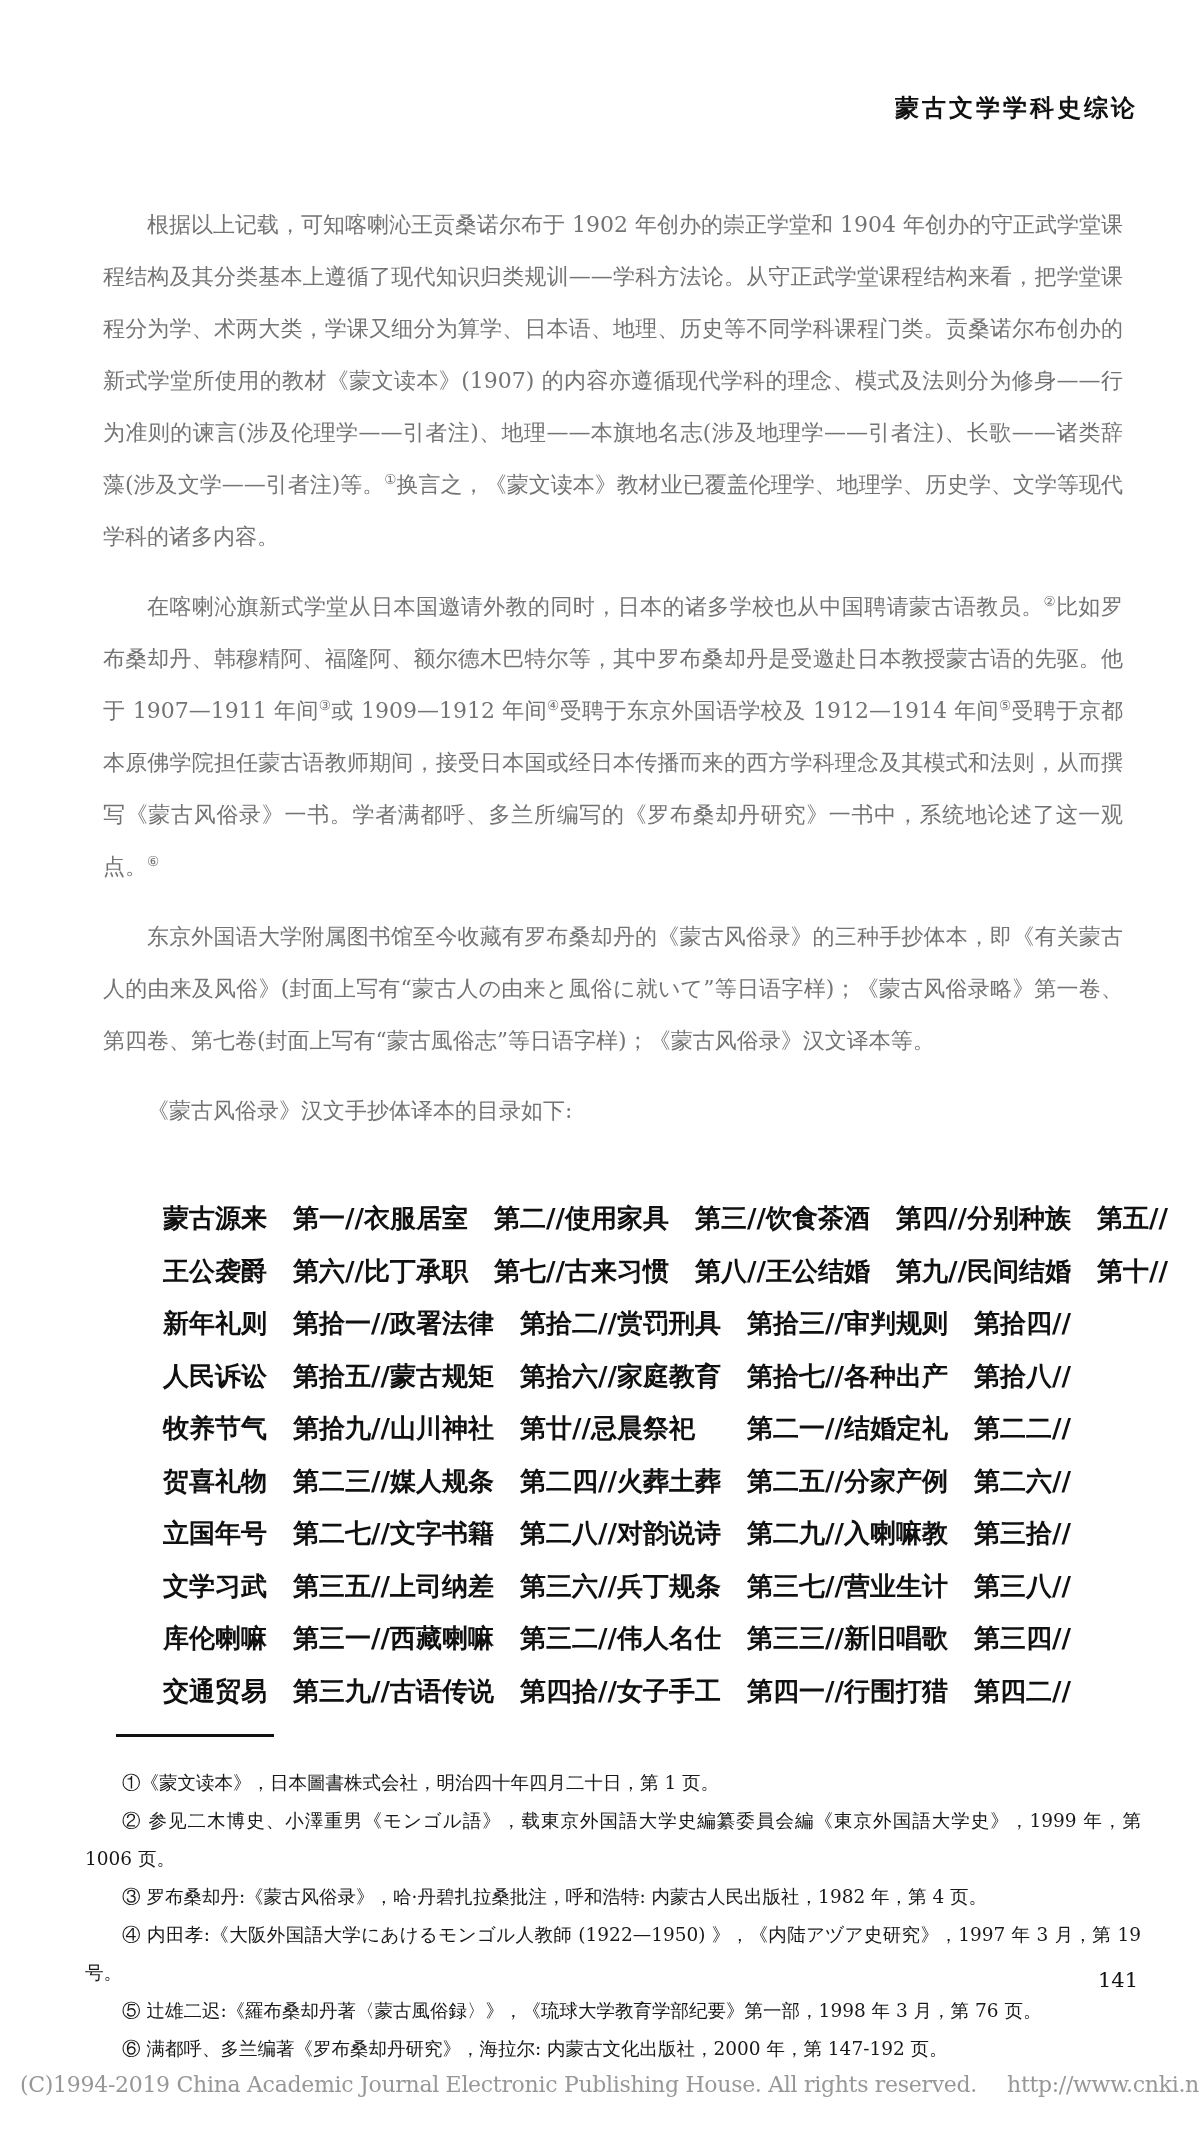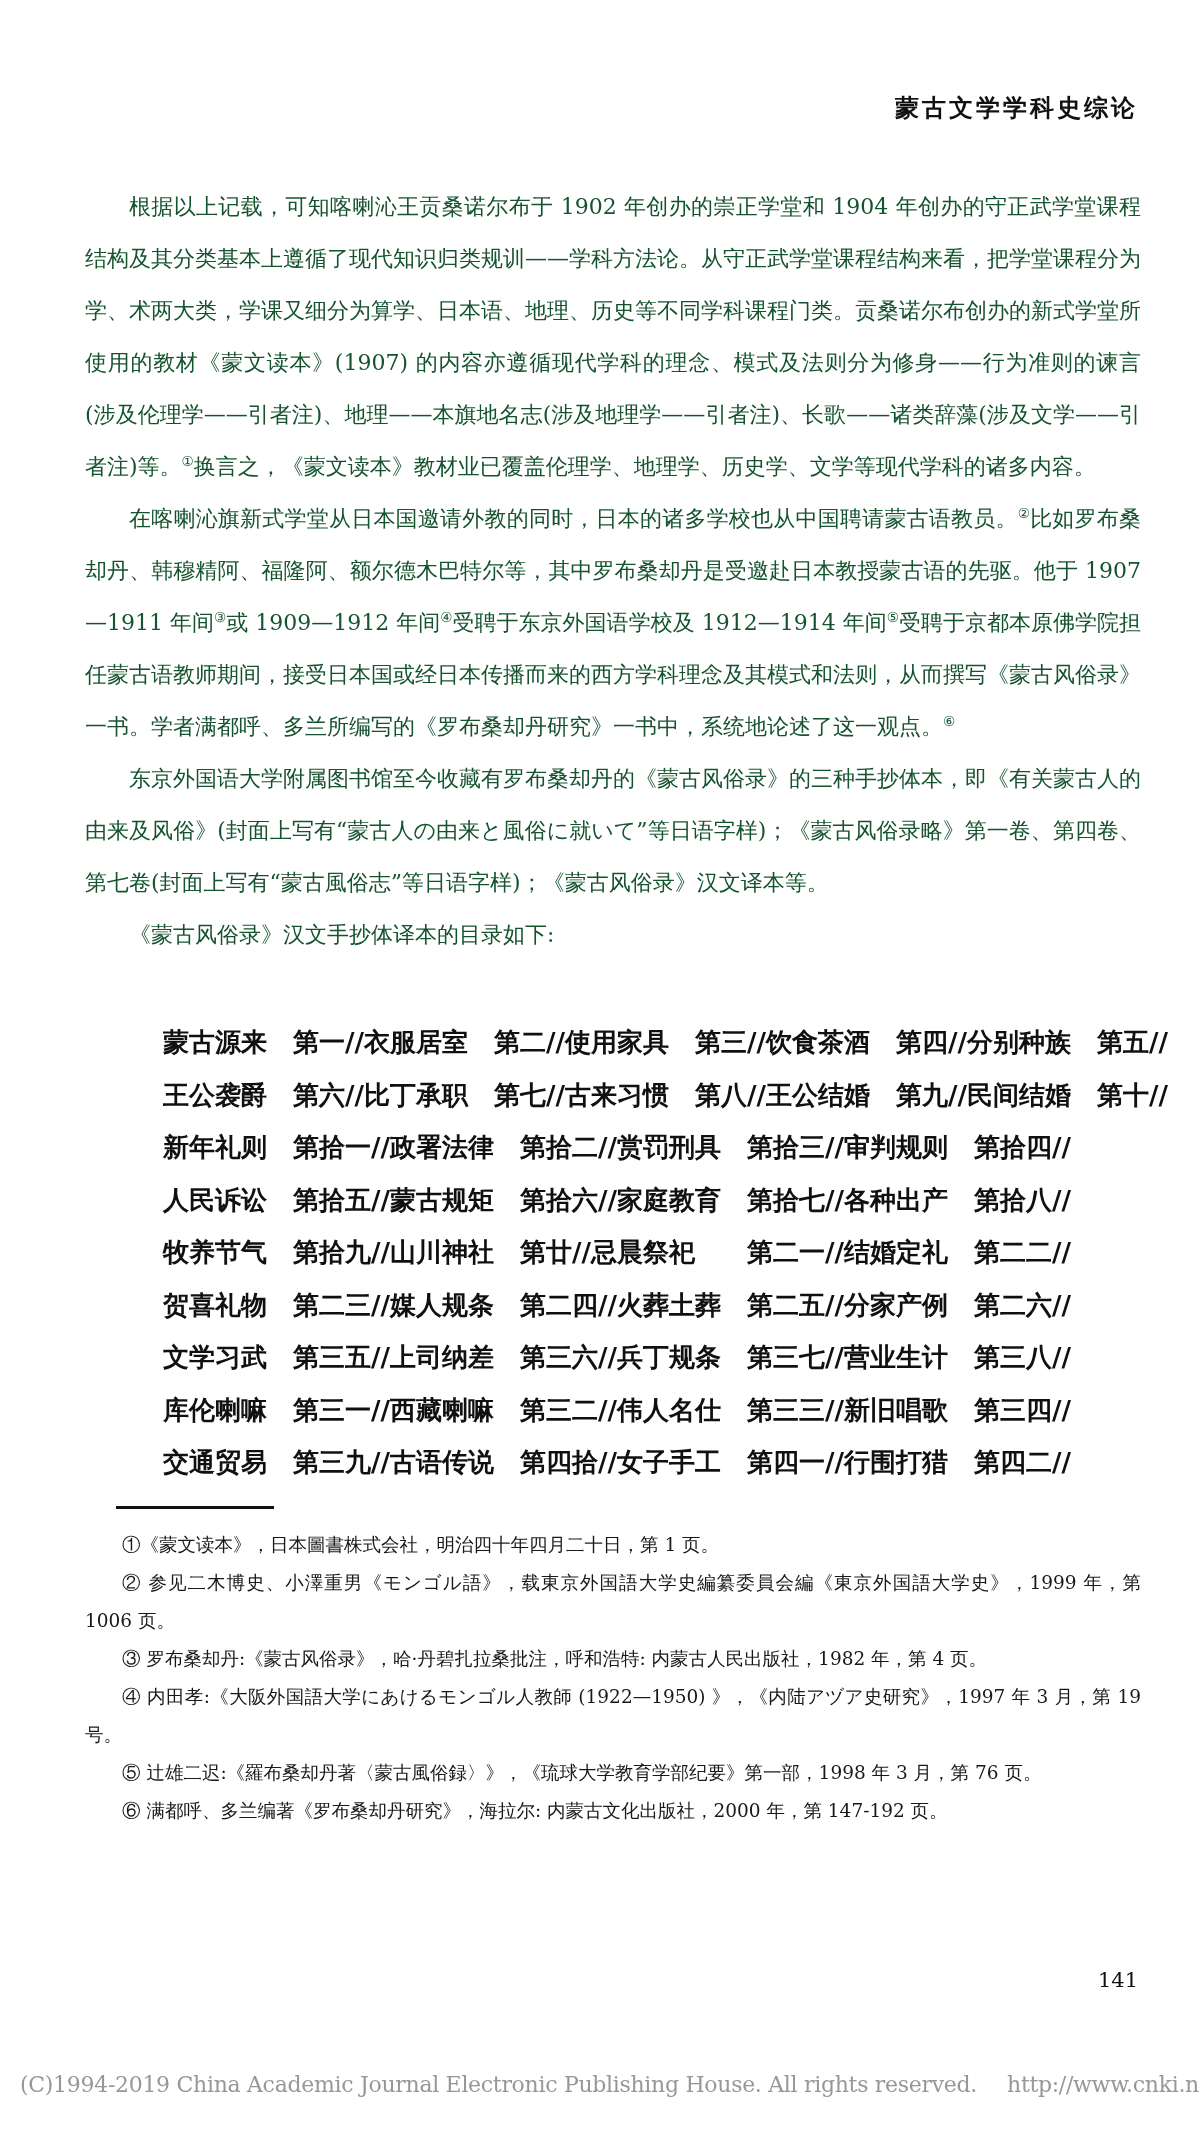--- a/index.html
+++ b/index.html
@@ -21,26 +21,26 @@
     letter-spacing: 3px;
     color: #111;
   }
   .content {
     position: absolute;
     left: 85px;
     top: 181px;
     width: 1056px;
   }
   .para {
-    margin: 0;
+    margin: 18px;
     font-size: 22px;
     line-height: 52px;
     text-align: justify;
     text-indent: 2em;
-    color: #14532d;
+    color: #737373;
   }
   .para sup {
     font-size: 0.62em;
     vertical-align: super;
     line-height: 0;
   }
   .toc-block {
     margin-top: 55px;
     margin-left: 78px;
   }
@@ -53,21 +53,21 @@
     white-space: nowrap;
   }
   .footnote-rule {
     margin-top: 17px;
     margin-left: 31px;
     width: 158px;
     height: 0;
     border-top: 3px solid #111;
   }
   .footnotes {
-    margin-top: 17px;
+    margin-top: 27px;
   }
   .footnote {
     margin: 0;
     font-size: 18.5px;
     line-height: 38px;
     text-align: justify;
     text-indent: 2em;
     color: #181818;
   }
   .page-number {
@@ -102,20 +102,21 @@
     <p class="para">东京外国语大学附属图书馆至今收藏有罗布桑却丹的《蒙古风俗录》的三种手抄体本，即《有关蒙古人的由来及风俗》(封面上写有“蒙古人の由来と風俗に就いて”等日语字样)；《蒙古风俗录略》第一卷、第四卷、第七卷(封面上写有“蒙古風俗志”等日语字样)；《蒙古风俗录》汉文译本等。</p>
     <p class="para">《蒙古风俗录》汉文手抄体译本的目录如下:</p>
 
     <div class="toc-block">
       <p class="toc-line">蒙古源来　第一//衣服居室　第二//使用家具　第三//饮食茶酒　第四//分别种族　第五//</p>
       <p class="toc-line">王公袭爵　第六//比丁承职　第七//古来习惯　第八//王公结婚　第九//民间结婚　第十//</p>
       <p class="toc-line">新年礼则　第拾一//政署法律　第拾二//赏罚刑具　第拾三//审判规则　第拾四//</p>
       <p class="toc-line">人民诉讼　第拾五//蒙古规矩　第拾六//家庭教育　第拾七//各种出产　第拾八//</p>
       <p class="toc-line">牧养节气　第拾九//山川神社　第廿//忌晨祭祀　　第二一//结婚定礼　第二二//</p>
       <p class="toc-line">贺喜礼物　第二三//媒人规条　第二四//火葬土葬　第二五//分家产例　第二六//</p>
+      <p class="toc-line">立国年号　第二七//文字书籍　第二八//对韵说诗　第二九//入喇嘛教　第三拾//</p>
       <p class="toc-line">文学习武　第三五//上司纳差　第三六//兵丁规条　第三七//营业生计　第三八//</p>
       <p class="toc-line">库伦喇嘛　第三一//西藏喇嘛　第三二//伟人名仕　第三三//新旧唱歌　第三四//</p>
       <p class="toc-line">交通贸易　第三九//古语传说　第四拾//女子手工　第四一//行围打猎　第四二//</p>
     </div>
 
     <div class="footnote-rule"></div>
 
     <div class="footnotes">
       <p class="footnote">①《蒙文读本》，日本圖書株式会社，明治四十年四月二十日，第 1 页。</p>
       <p class="footnote">② 参见二木博史、小澤重男《モンゴル語》，载東京外国語大学史編纂委員会編《東京外国語大学史》，1999 年，第 1006 页。</p>

